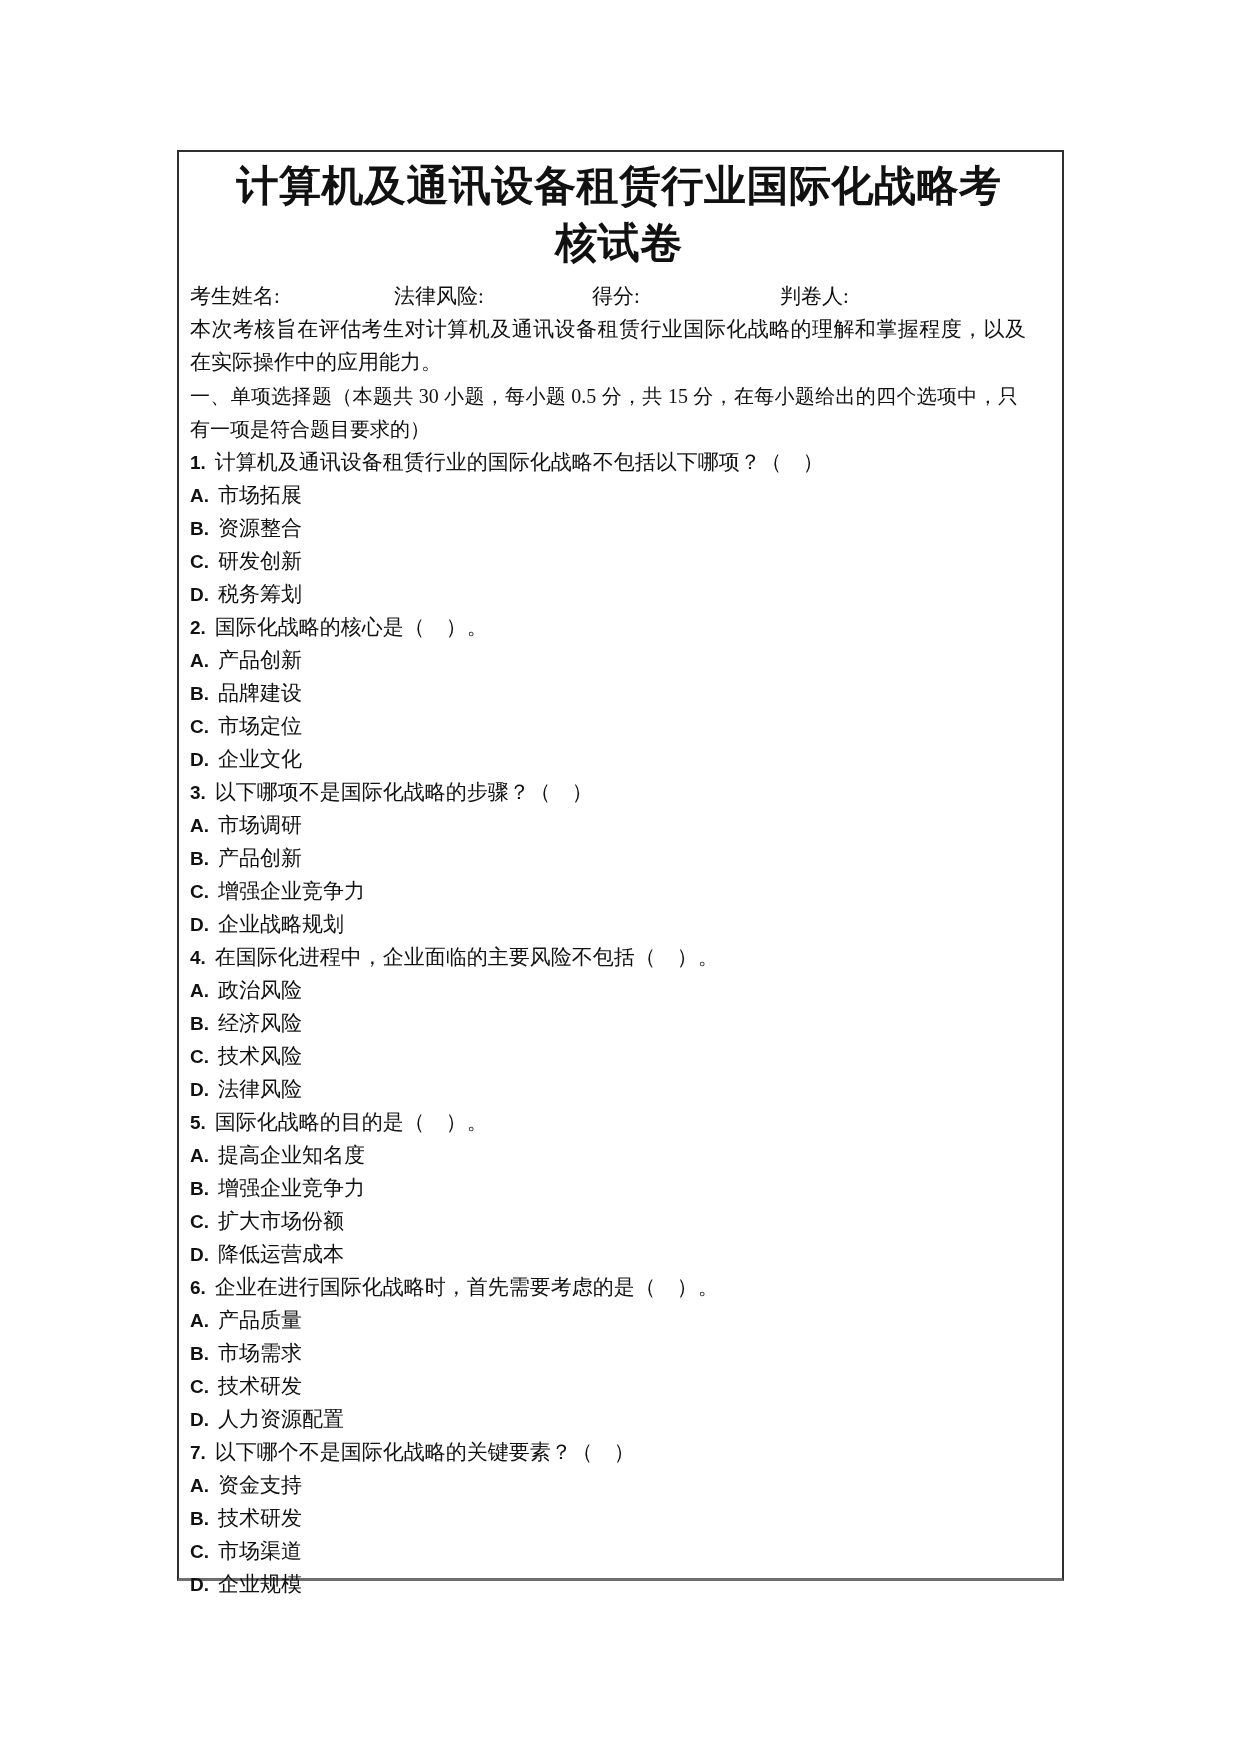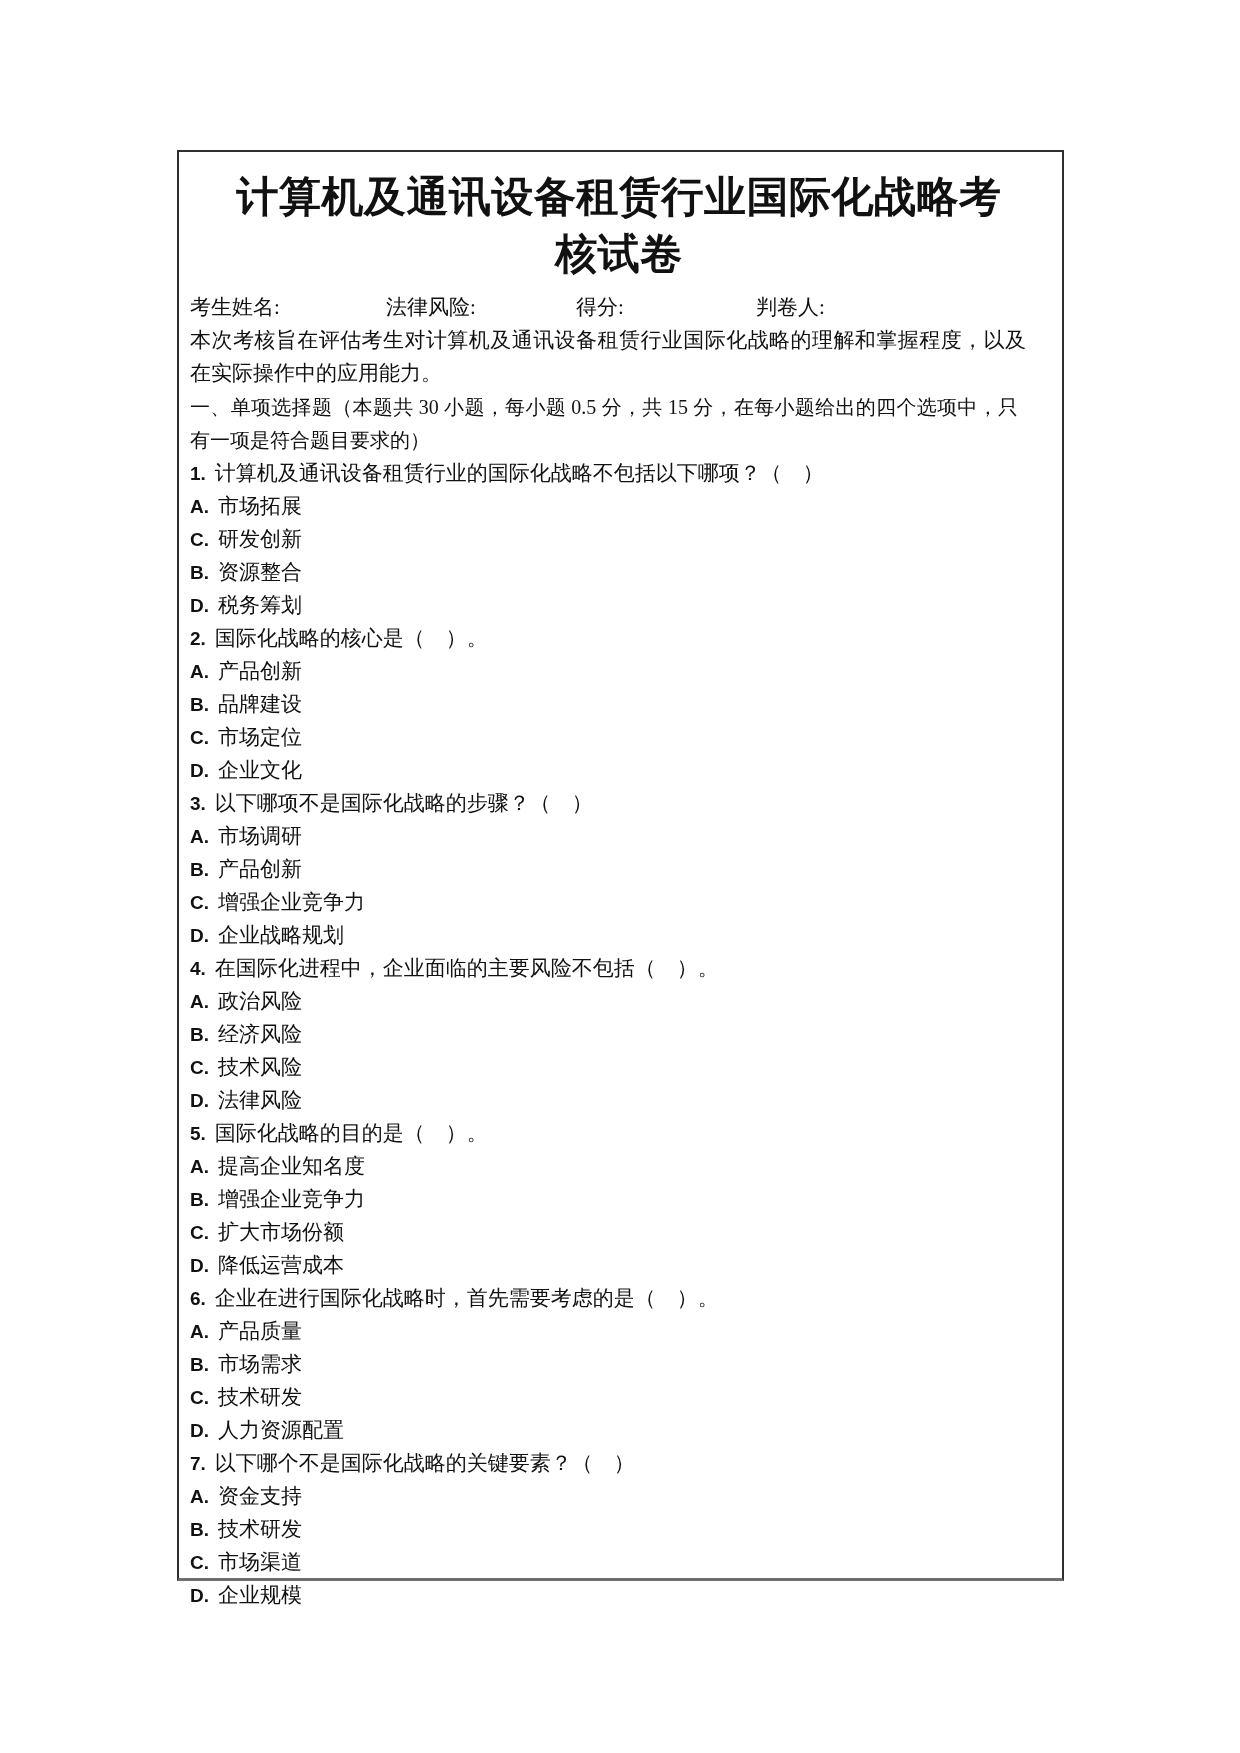--- a/index.html
+++ b/index.html
@@ -19,36 +19,37 @@
   .sheet {
     position: absolute;
     left: 177px;
     top: 150px;
     width: 887px;
     height: 1431px;
     box-sizing: border-box;
     background: #ffffff;
     border: 2px solid #2f2f2f;
     border-bottom: 3px solid #6e6e6e;
-    padding: 15px 14px 0 11px;
+    padding: 4px 14px 0 11px;
   }
   .title {
     font-size: 42px;
     line-height: 57px;
     font-weight: 700;
     text-align: center;
     max-width: 772px;
     margin: 2px auto 8px auto;
     letter-spacing: 0.5px;
   }
   .fields {
     display: flex;
     font-size: 21px;
     line-height: 33px;
     margin-top: 2px;
+    gap: 8px;
   }
   .field { white-space: nowrap; }
   .field:nth-child(1) { width: 196px; }
   .field:nth-child(2) { width: 190px; }
   .field:nth-child(3) { width: 180px; }
   .para {
     font-size: 21px;
     line-height: 33px;
     text-align: justify;
     max-width: 836px;
@@ -87,22 +88,22 @@
       <span class="field">判卷人:</span>
     </div>
 
     <div class="para">本次考核旨在评估考生对计算机及通讯设备租赁行业国际化战略的理解和掌握程度，以及在实际操作中的应用能力。</div>
 
     <div class="section-heading">一、单项选择题（本题共 30 小题，每小题 0.5 分，共 15 分，在每小题给出的四个选项中，只有一项是符合题目要求的）</div>
 
     <div>
         <div class="line"><span class="marker">1.</span><span>计算机及通讯设备租赁行业的国际化战略不包括以下哪项？（　）</span></div>
         <div class="line"><span class="marker">A.</span><span>市场拓展</span></div>
+        <div class="line"><span class="marker">B.</span><span>资源整合</span></div>
         <div class="line"><span class="marker">C.</span><span>研发创新</span></div>
-        <div class="line"><span class="marker">B.</span><span>资源整合</span></div>
         <div class="line"><span class="marker">D.</span><span>税务筹划</span></div>
         <div class="line"><span class="marker">2.</span><span>国际化战略的核心是（　）。</span></div>
         <div class="line"><span class="marker">A.</span><span>产品创新</span></div>
         <div class="line"><span class="marker">B.</span><span>品牌建设</span></div>
         <div class="line"><span class="marker">C.</span><span>市场定位</span></div>
         <div class="line"><span class="marker">D.</span><span>企业文化</span></div>
         <div class="line"><span class="marker">3.</span><span>以下哪项不是国际化战略的步骤？（　）</span></div>
         <div class="line"><span class="marker">A.</span><span>市场调研</span></div>
         <div class="line"><span class="marker">B.</span><span>产品创新</span></div>
         <div class="line"><span class="marker">C.</span><span>增强企业竞争力</span></div>

